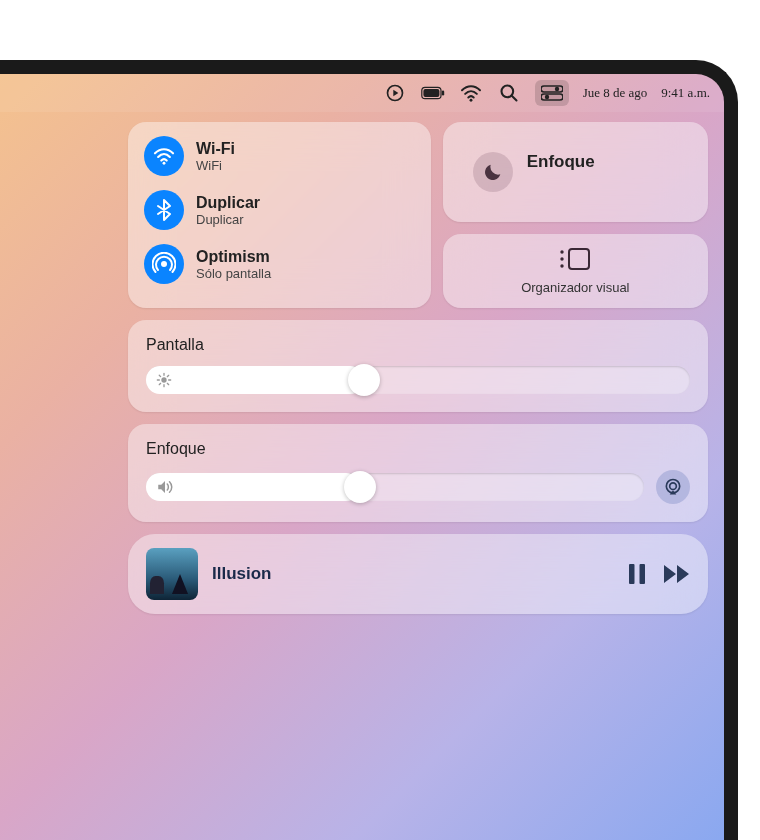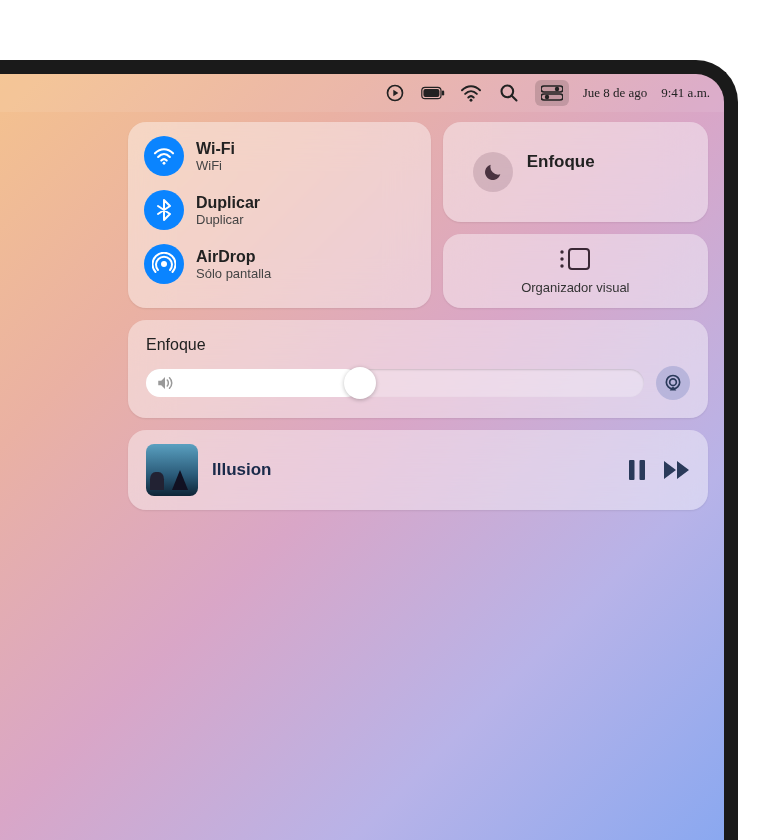--- a/index.html
+++ b/index.html
@@ -120,21 +120,21 @@
       position: absolute; top: -2px; width: 32px; height: 32px;
       background: #fff; border-radius: 50%;
       box-shadow: 0 1px 4px rgba(0,0,0,0.25);
     }
     .airplay-btn {
       width: 34px; height: 34px; border-radius: 50%;
       background: rgba(90,110,180,0.28);
       display: flex; align-items: center; justify-content: center;
     }
     
-    .np-card { display: flex; align-items: center; gap: 14px; padding: 14px 18px; }
+    .np-card { display: flex; align-items: center; gap: 14px; padding: 14px 18px; border-radius: 27px; }
     .np-art {
       width: 52px; height: 52px; border-radius: 8px;
       background: linear-gradient(180deg, #5aa0c0 0%, #2a5a78 60%, #0e2436 100%);
       position: relative; overflow: hidden; flex-shrink: 0;
     }
     .np-art::before {
       content: ""; position: absolute; left: 4px; bottom: 6px;
       width: 14px; height: 18px; background: #223; border-radius: 40% 40% 0 0;
     }
     .np-art::after {
@@ -227,21 +227,21 @@
         </div>
         <div class="conn-item">
           <div class="conn-icon">
             <svg width="24" height="24" viewBox="0 0 24 24" fill="none" stroke="#fff" stroke-width="2" stroke-linecap="round">
                   <circle cx="12" cy="12" r="3" fill="#fff" stroke="none"></circle>
                   <path d="M6 18a8 8 0 1 1 12 0"></path>
                   <path d="M3.5 20a11.5 11.5 0 1 1 17 0"></path>
                 </svg>
           </div>
           <div class="conn-txt">
-            <span class="conn-title">AirDrop</span>
+            <span class="conn-title">Optimism</span>
             <span class="conn-sub">Sólo pantalla</span>
           </div>
         </div>
       </div>
 
       <div class="right-col">
         <div class="card focus-card">
           <div class="focus-icon">
             <svg width="22" height="22" viewBox="0 0 24 24">
                   <path d="M20 14.5A8.5 8.5 0 0 1 9.5 4a8.5 8.5 0 1 0 10.5 10.5z" fill="#4a3340"></path>
@@ -258,20 +258,36 @@
                     <circle cx="4" cy="13" r="1.7" fill="#3a2835" stroke="none"></circle>
                     <circle cx="4" cy="20" r="1.7" fill="#3a2835" stroke="none"></circle>
                   </svg>
             </div>
             <span class="sq-label">Organizador visual</span>
           </div>
         </div>
       </div>
     </div>
 
+    <div class="card slider-card">
+      <div class="slider-title">Pantalla</div>
+      <div class="slider-row">
+        <div class="slider-track">
+          <div class="slider-fill" id="bright-fill" style="width: 40%;">
+            <svg width="16" height="16" viewBox="0 0 24 24">
+                  <circle cx="12" cy="12" r="4" fill="#999"></circle>
+                  <g stroke="#999" stroke-width="2" stroke-linecap="round">
+                    <path d="M12 2v3M12 19v3M2 12h3M19 12h3M4.9 4.9l2 2M17 17l2 2M4.9 19l2-2M17 7l2-2"></path>
+                  </g>
+                </svg>
+          </div>
+          <div class="slider-knob" id="bright-knob" style="left: calc(40% - 16px);"></div>
+        </div>
+      </div>
+    </div>
 
     <div class="card slider-card">
       <div class="slider-title">Enfoque</div>
       <div class="slider-row">
         <div class="slider-track">
           <div class="slider-fill" id="vol-fill" style="width: 43%;">
             <svg width="18" height="16" viewBox="0 0 24 20">
                   <path d="M3 7h4l5-5v16l-5-5H3z" fill="#999"></path>
                   <path d="M15 6c2 2 2 6 0 8M18 3c4 4 4 10 0 14" stroke="#999" stroke-width="2" fill="none" stroke-linecap="round"></path>
                 </svg>

